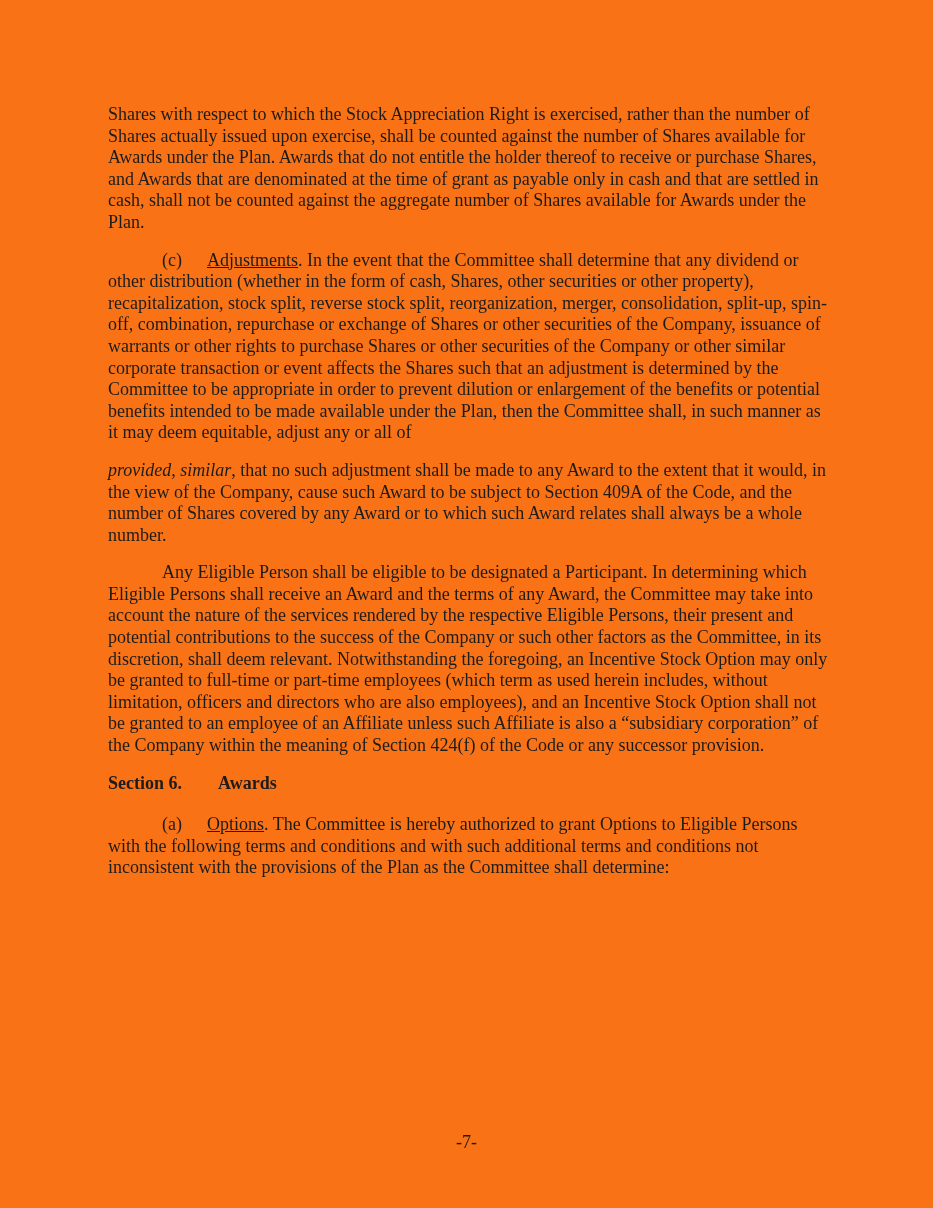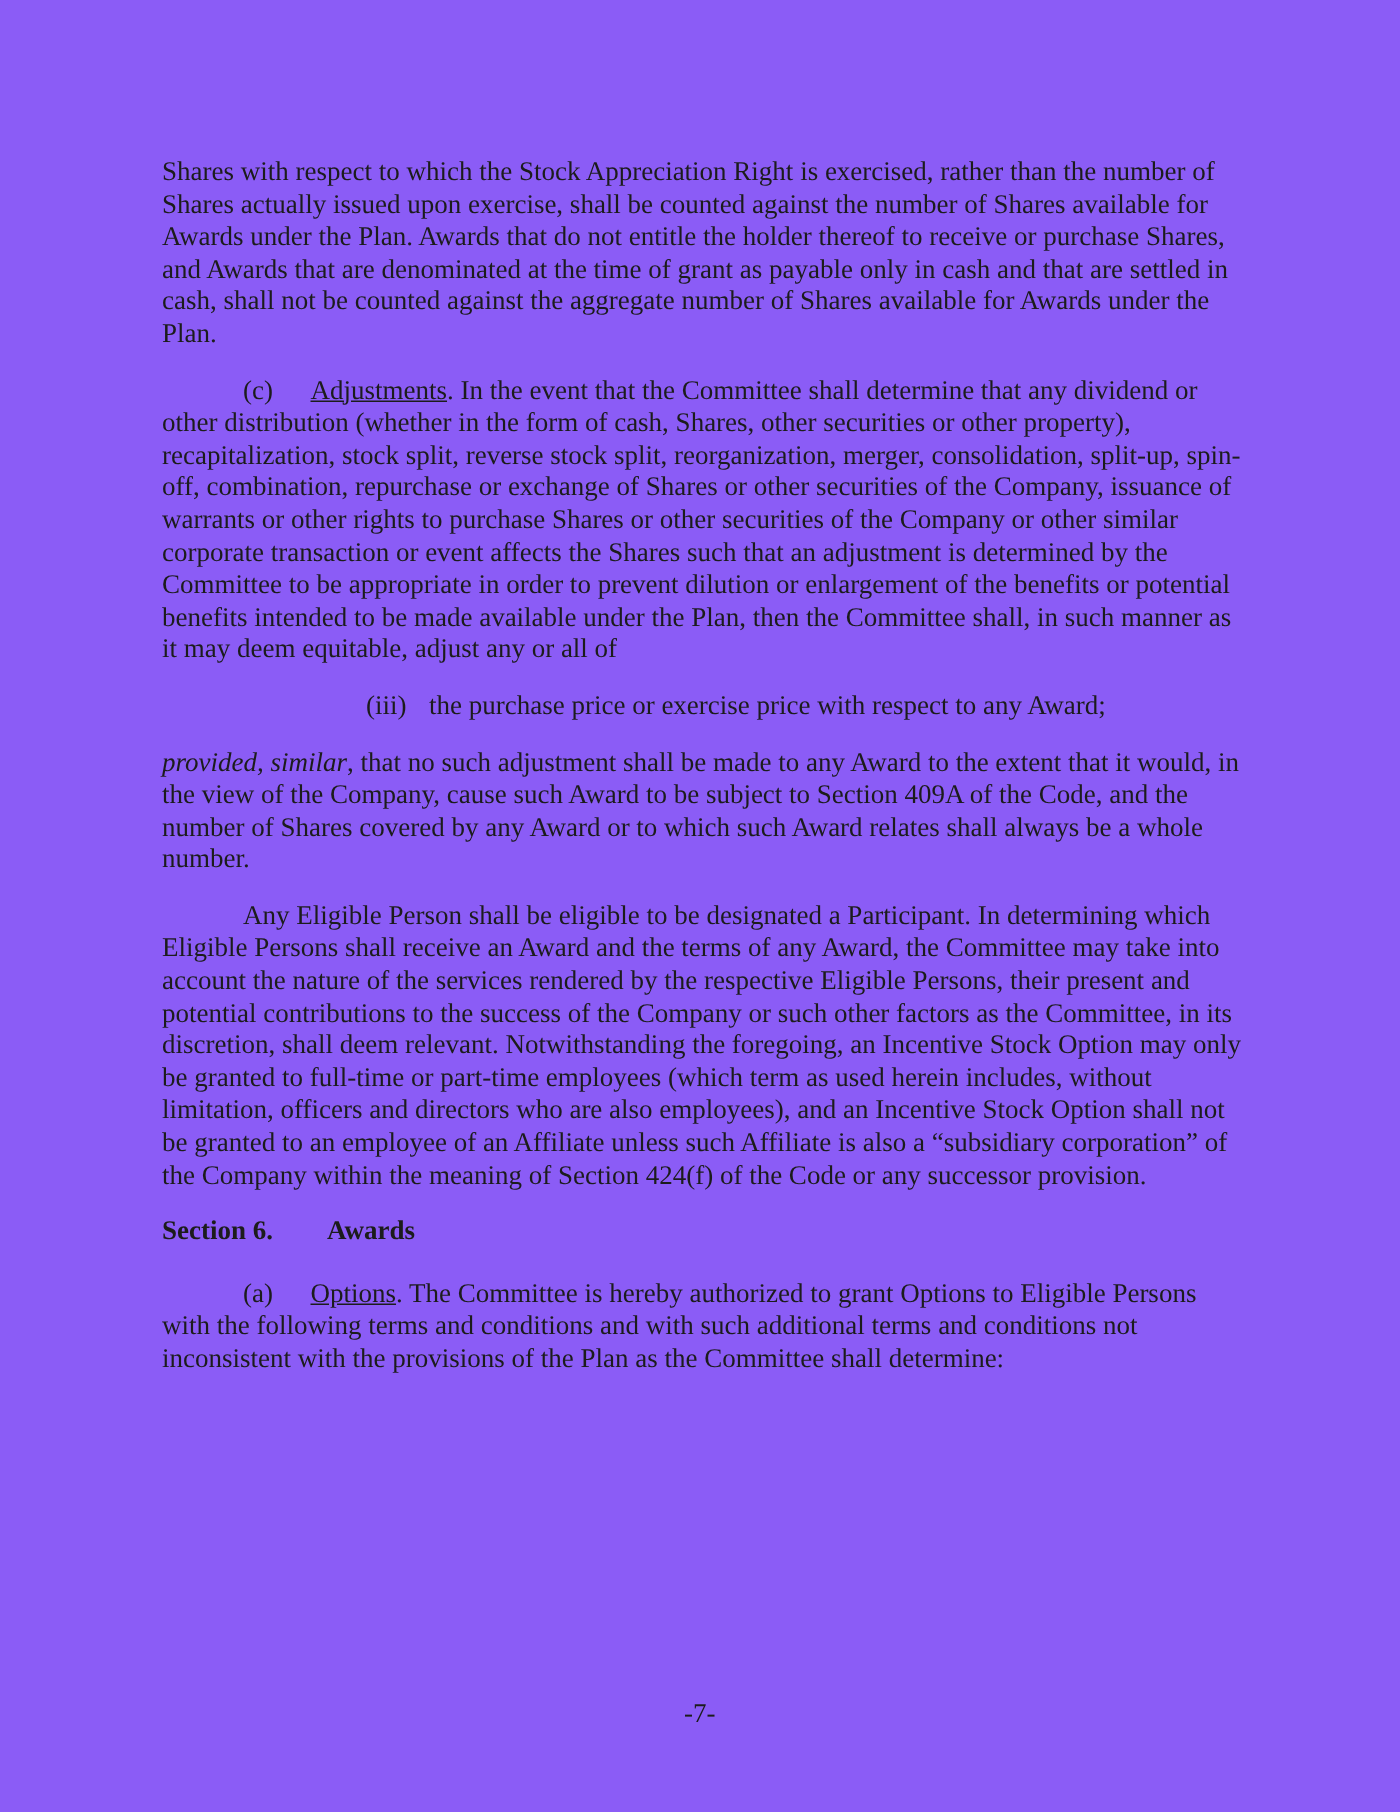--- a/index.html
+++ b/index.html
@@ -8,21 +8,21 @@
     width: 933px; height: 1208px;
     background: #ffffff;
     font-family: "Liberation Serif", serif;
     font-size: 18px;
     line-height: 21.6px;
     color: #1c1c1c;
   }
   .page {
     position: relative;
     width: 933px; height: 1208px;
-    background: #8b5cf6;
+    background: #f97316;
     overflow: hidden;
   }
   .content {
     position: absolute;
     left: 108px; top: 104px;
     width: 722px;
     text-align: left;
   }
   p { margin: 0 0 16px 0; }
   .indent { text-indent: 54px; }
@@ -44,21 +44,20 @@
 
 <div class="page">
   <div class="content">
 
     <p class="para">Shares with respect to which the Stock Appreciation Right is exercised, rather than the number of Shares actually issued upon exercise, shall be counted against the number of Shares available for Awards under the Plan. Awards that do not entitle the holder thereof to receive or purchase Shares, and Awards that are denominated at the time of grant as payable only in cash and that are settled in cash, shall not be counted against the aggregate number of Shares available for Awards under the Plan.</p>
 
     <p class="para indent"><span class="clause-label">(c)</span><span class="term">Adjustments</span><span>. In the event that the Committee shall determine that any dividend or other distribution (whether in the form of cash, Shares, other securities or other property), recapitalization, stock split, reverse stock split, reorganization, merger, consolidation, split-up, spin-off, combination, repurchase or exchange of Shares or other securities of the Company, issuance of warrants or other rights to purchase Shares or other securities of the Company or other similar corporate transaction or event affects the Shares such that an adjustment is determined by the Committee to be appropriate in order to prevent dilution or enlargement of the benefits or potential benefits intended to be made available under the Plan, then the Committee shall, in such manner as it may deem equitable, adjust any or all of</span></p>
 
 
 
-    <p class="list-item"><span class="item-num">(iii)</span><span>the purchase price or exercise price with respect to any Award;</span></p>
 
     <p class="para"><span class="proviso-lead">provided, similar</span><span>, that no such adjustment shall be made to any Award to the extent that it would, in the view of the Company, cause such Award to be subject to Section 409A of the Code, and the number of Shares covered by any Award or to which such Award relates shall always be a whole number.</span></p>
 
 
     <p class="para indent">Any Eligible Person shall be eligible to be designated a Participant. In determining which Eligible Persons shall receive an Award and the terms of any Award, the Committee may take into account the nature of the services rendered by the respective Eligible Persons, their present and potential contributions to the success of the Company or such other factors as the Committee, in its discretion, shall deem relevant. Notwithstanding the foregoing, an Incentive Stock Option may only be granted to full-time or part-time employees (which term as used herein includes, without limitation, officers and directors who are also employees), and an Incentive Stock Option shall not be granted to an employee of an Affiliate unless such Affiliate is also a “subsidiary corporation” of the Company within the meaning of Section 424(f) of the Code or any successor provision.</p>
 
     <p class="heading"><span class="h-num">Section 6.</span><span>Awards</span></p>
 
     <p class="para indent"><span class="clause-label">(a)</span><span class="term">Options</span><span>. The Committee is hereby authorized to grant Options to Eligible Persons with the following terms and conditions and with such additional terms and conditions not inconsistent with the provisions of the Plan as the Committee shall determine:</span></p>
 

